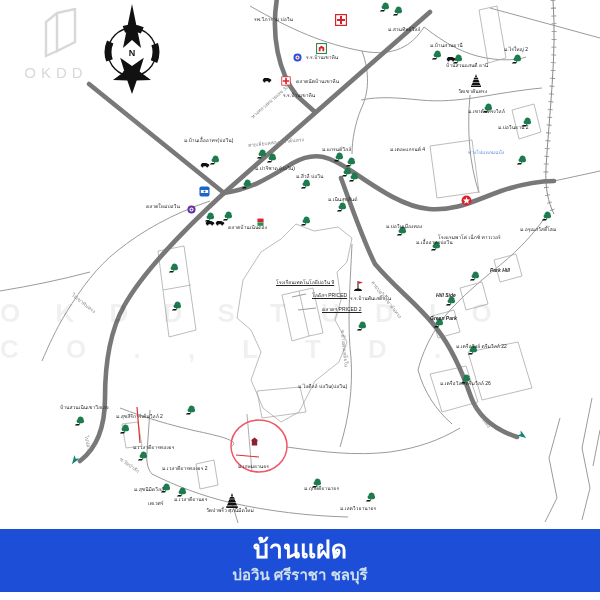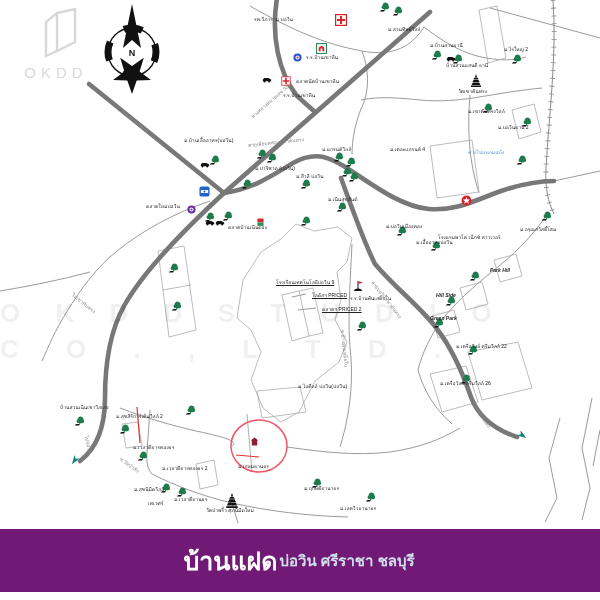--- a/index.html
+++ b/index.html
@@ -17,22 +17,22 @@
   .map-label{line-height:1.05 !important;font-size:5px;color:#222;white-space:nowrap;
              transform-origin:left center;}
   .map-label.u{text-decoration:underline;}
   .map-label.b{font-weight:bold;font-style:italic;}
   
   .wm{position:absolute;left:0;width:600px;color:rgba(0,0,0,0.06);
       font-size:26px;font-weight:bold;pointer-events:none;}
   .wm1{top:298px;letter-spacing:14px;}
   .wm2{top:334px;letter-spacing:20px;}
   
-  .footer{position:absolute;left:0;top:529px;width:600px;height:63px;background:#701a75;
-          display:flex;align-items:center;justify-content:center;}
+  .footer{position:absolute;left:0;top:529px;width:600px;height:63px;background:#1d4ed8;
+          display:flex;flex-direction:column;align-items:center;justify-content:center;}
   .footer h1{margin:0;color:#ffffff;font-size:25px;line-height:28px;font-weight:bold;}
   .footer h2{margin:2px;color:#cfe0ec;font-size:15px;line-height:19px;font-weight:bold;}
 </style>
 </head>
 <body>
 
 <div class="canvas">
 
   <div class="logo">
     <svg width="52" height="50" viewBox="0 0 52 50">

